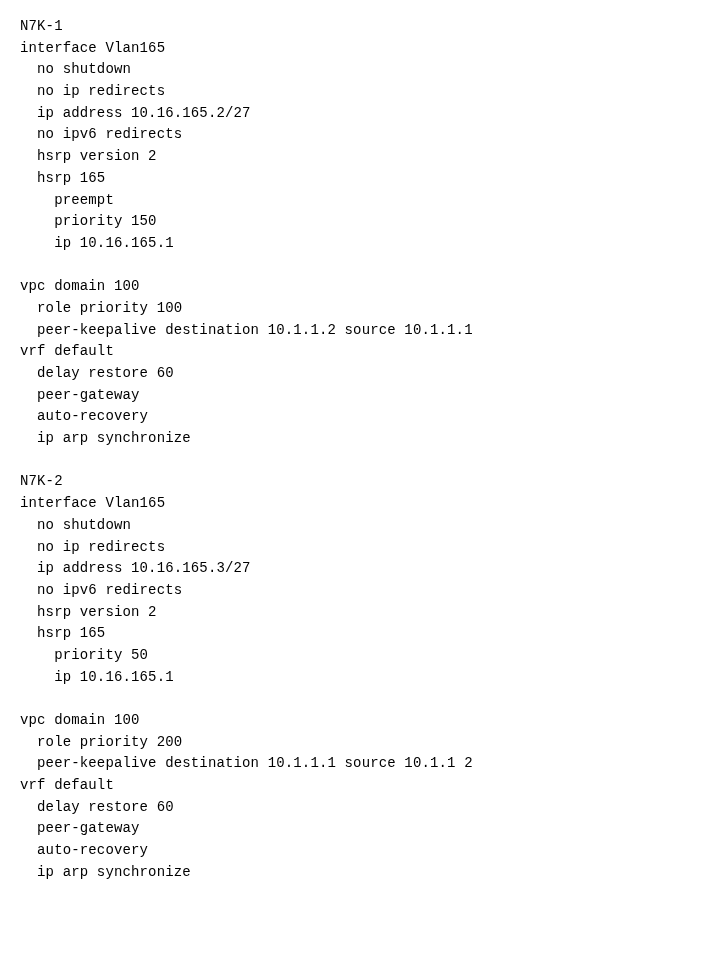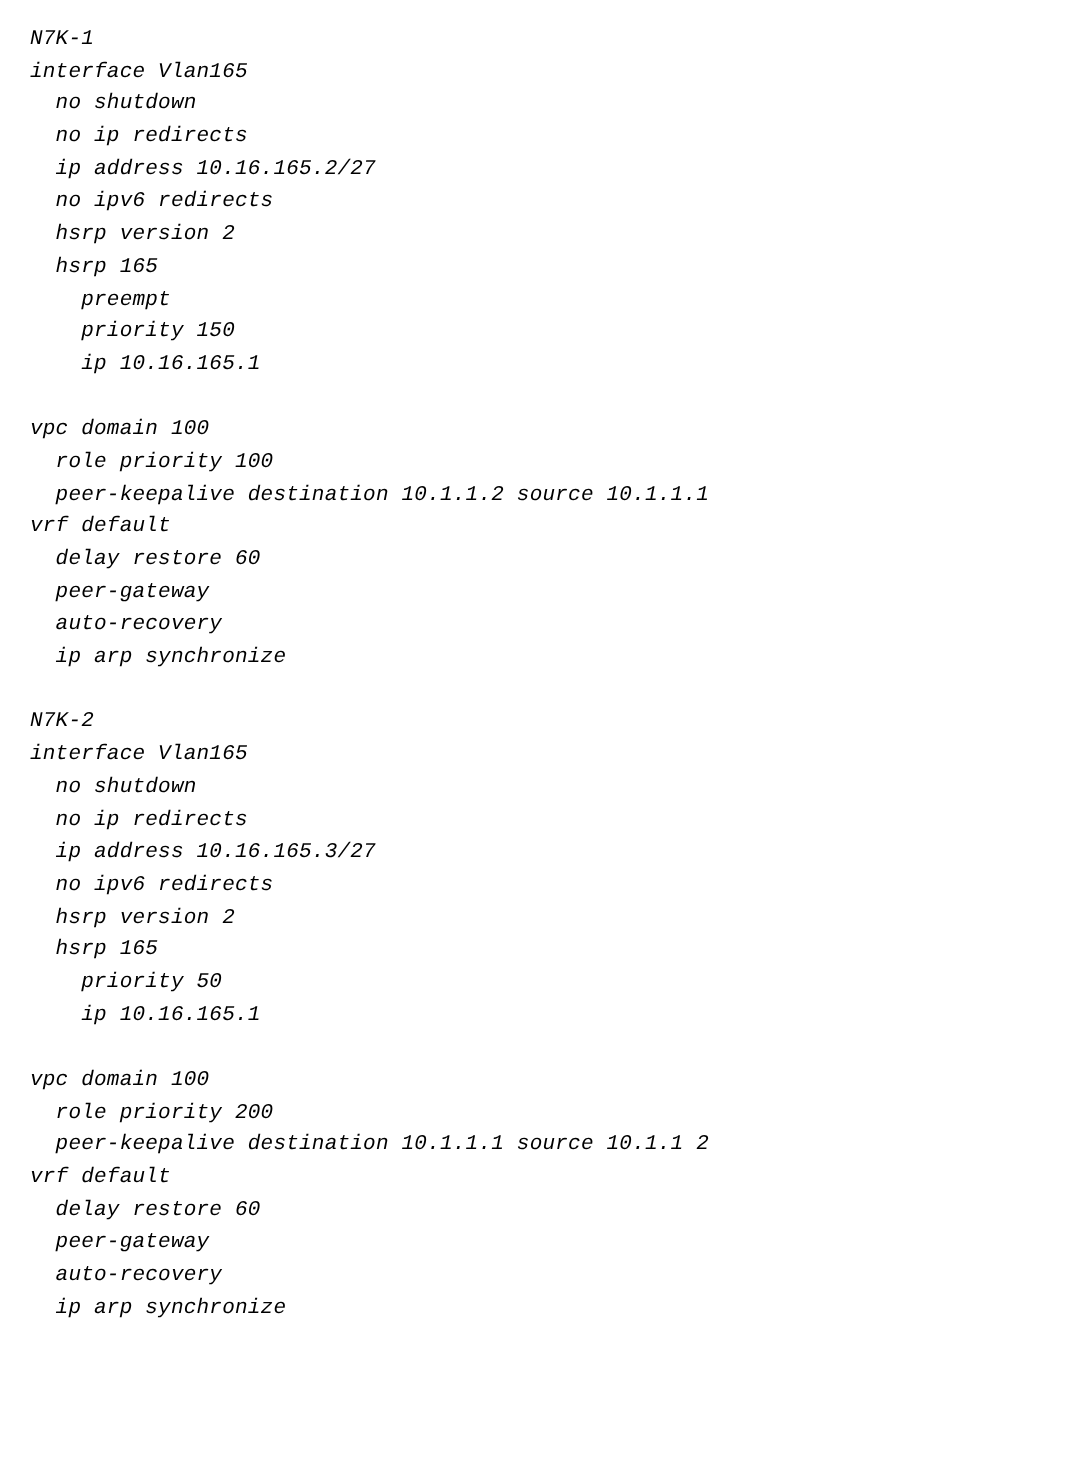--- a/index.html
+++ b/index.html
@@ -1,19 +1,18 @@
 <!DOCTYPE html>
 <html><head>
   <meta charset="utf-8">
   <style>
     * {
       margin: 0;
       padding: 0;
       box-sizing: border-box;
-      font-style: italic;
     }
 
     body {
       background-color: #ffffff;
       font-family: 'Courier New', Courier, monospace;
       font-size: 14px;
       color: #000000;
       width: 718px;
       min-height: 972px;
       padding: 16px 20px;

